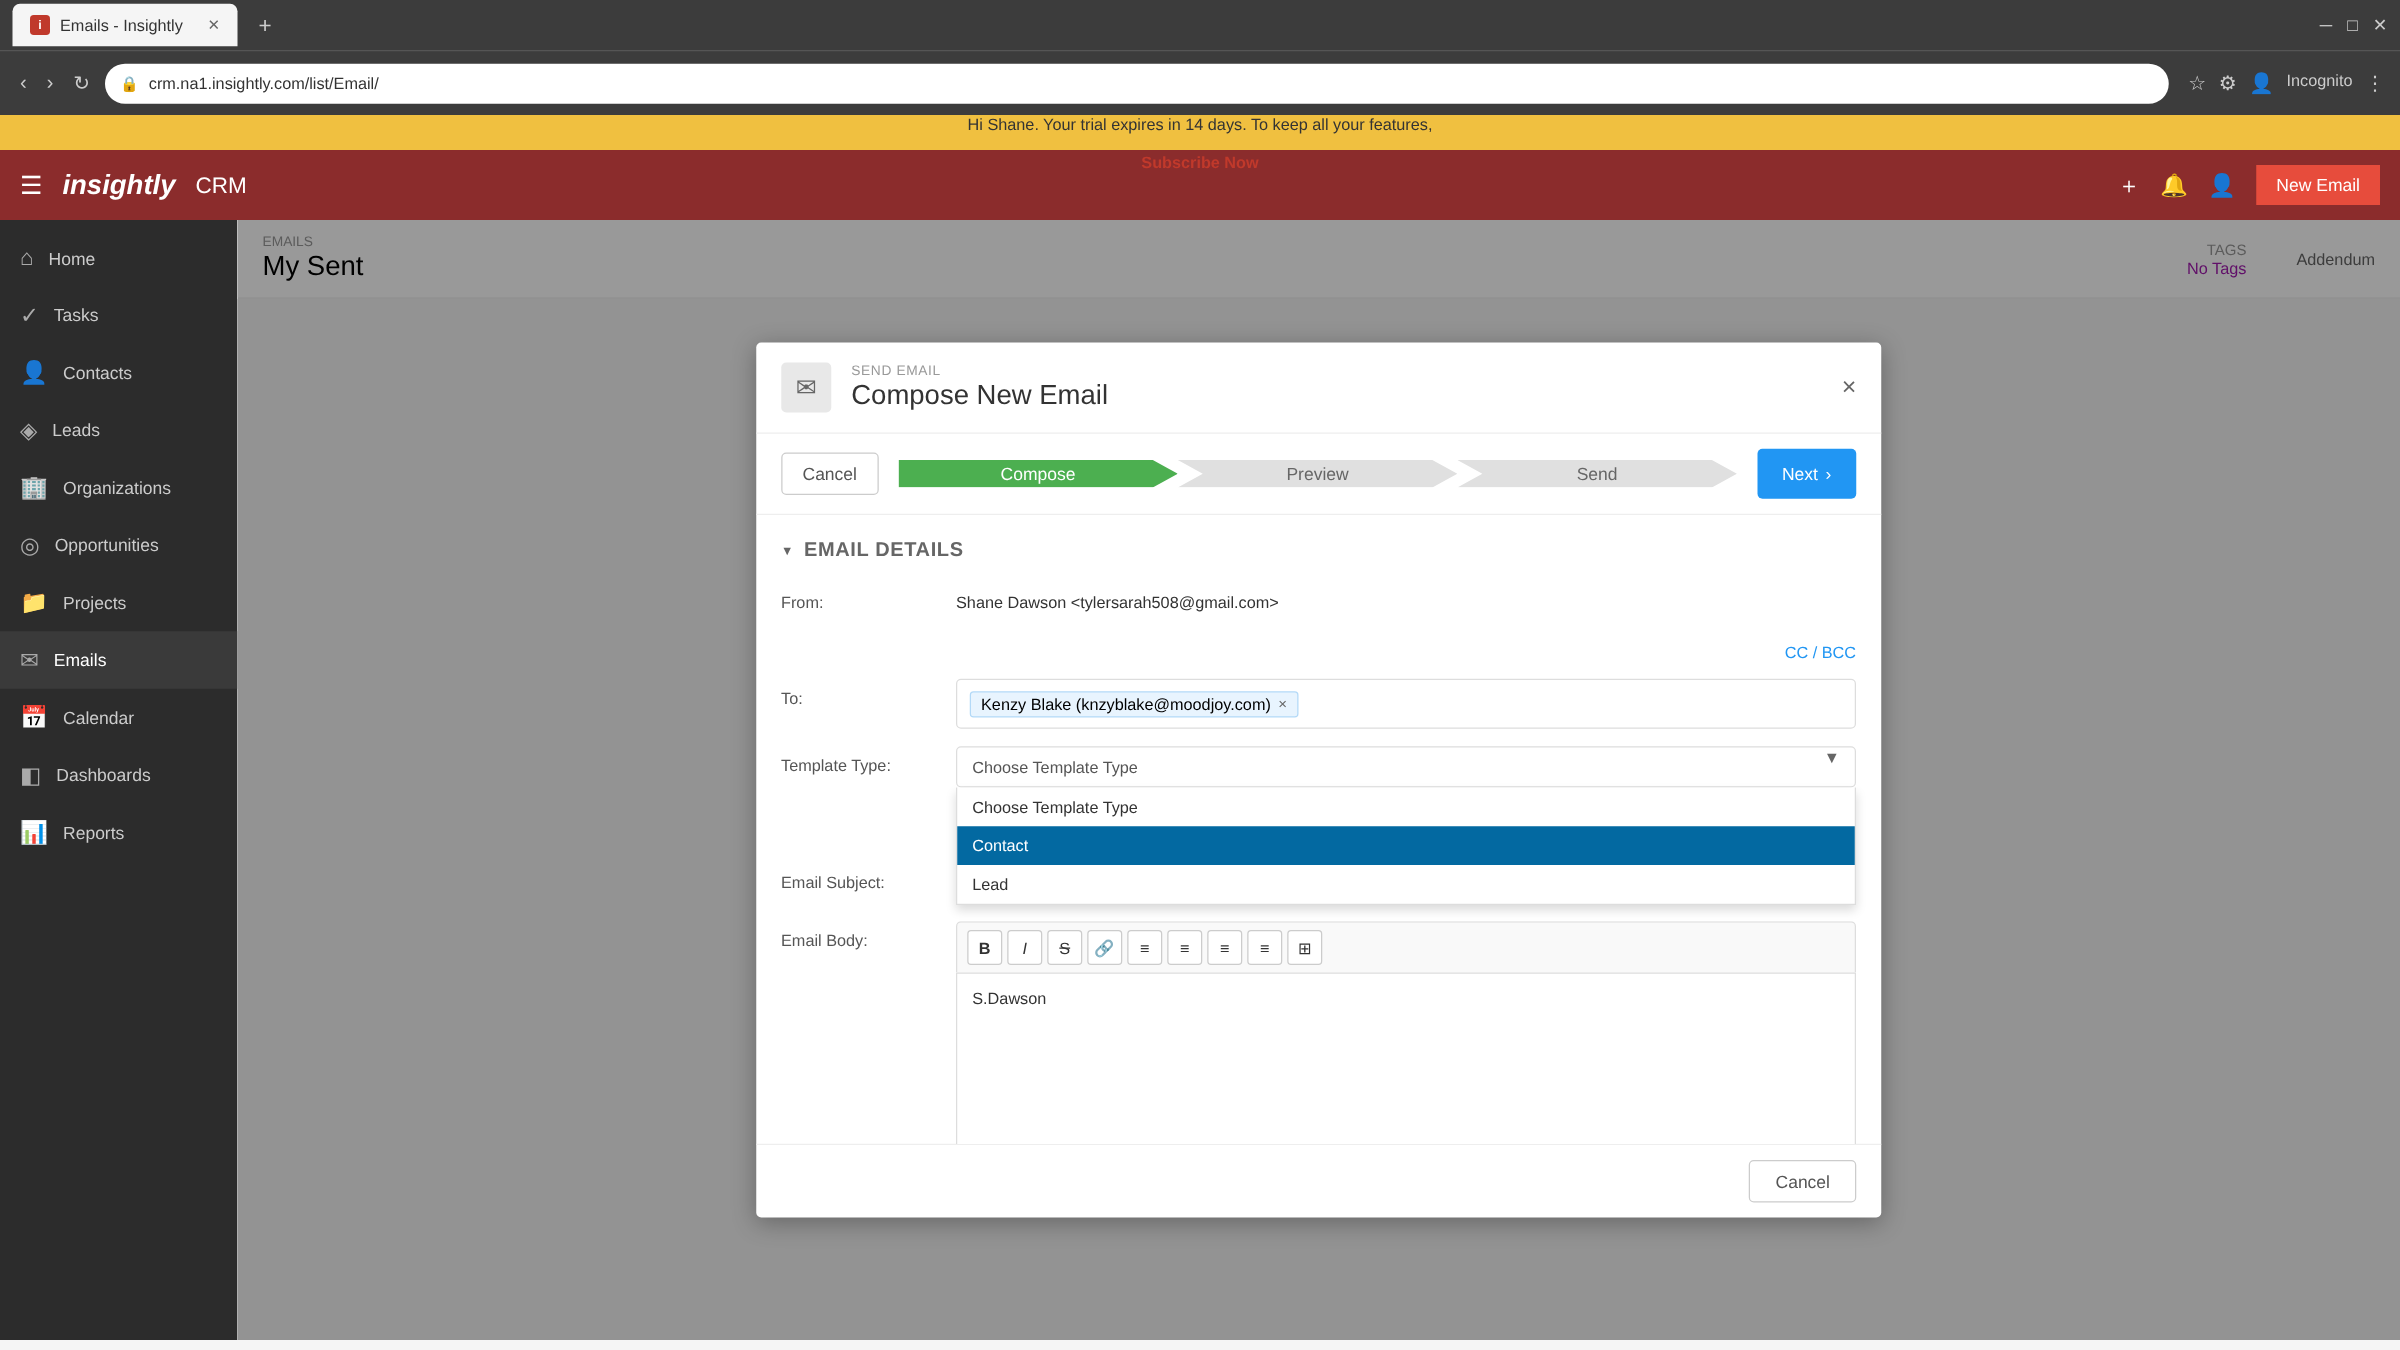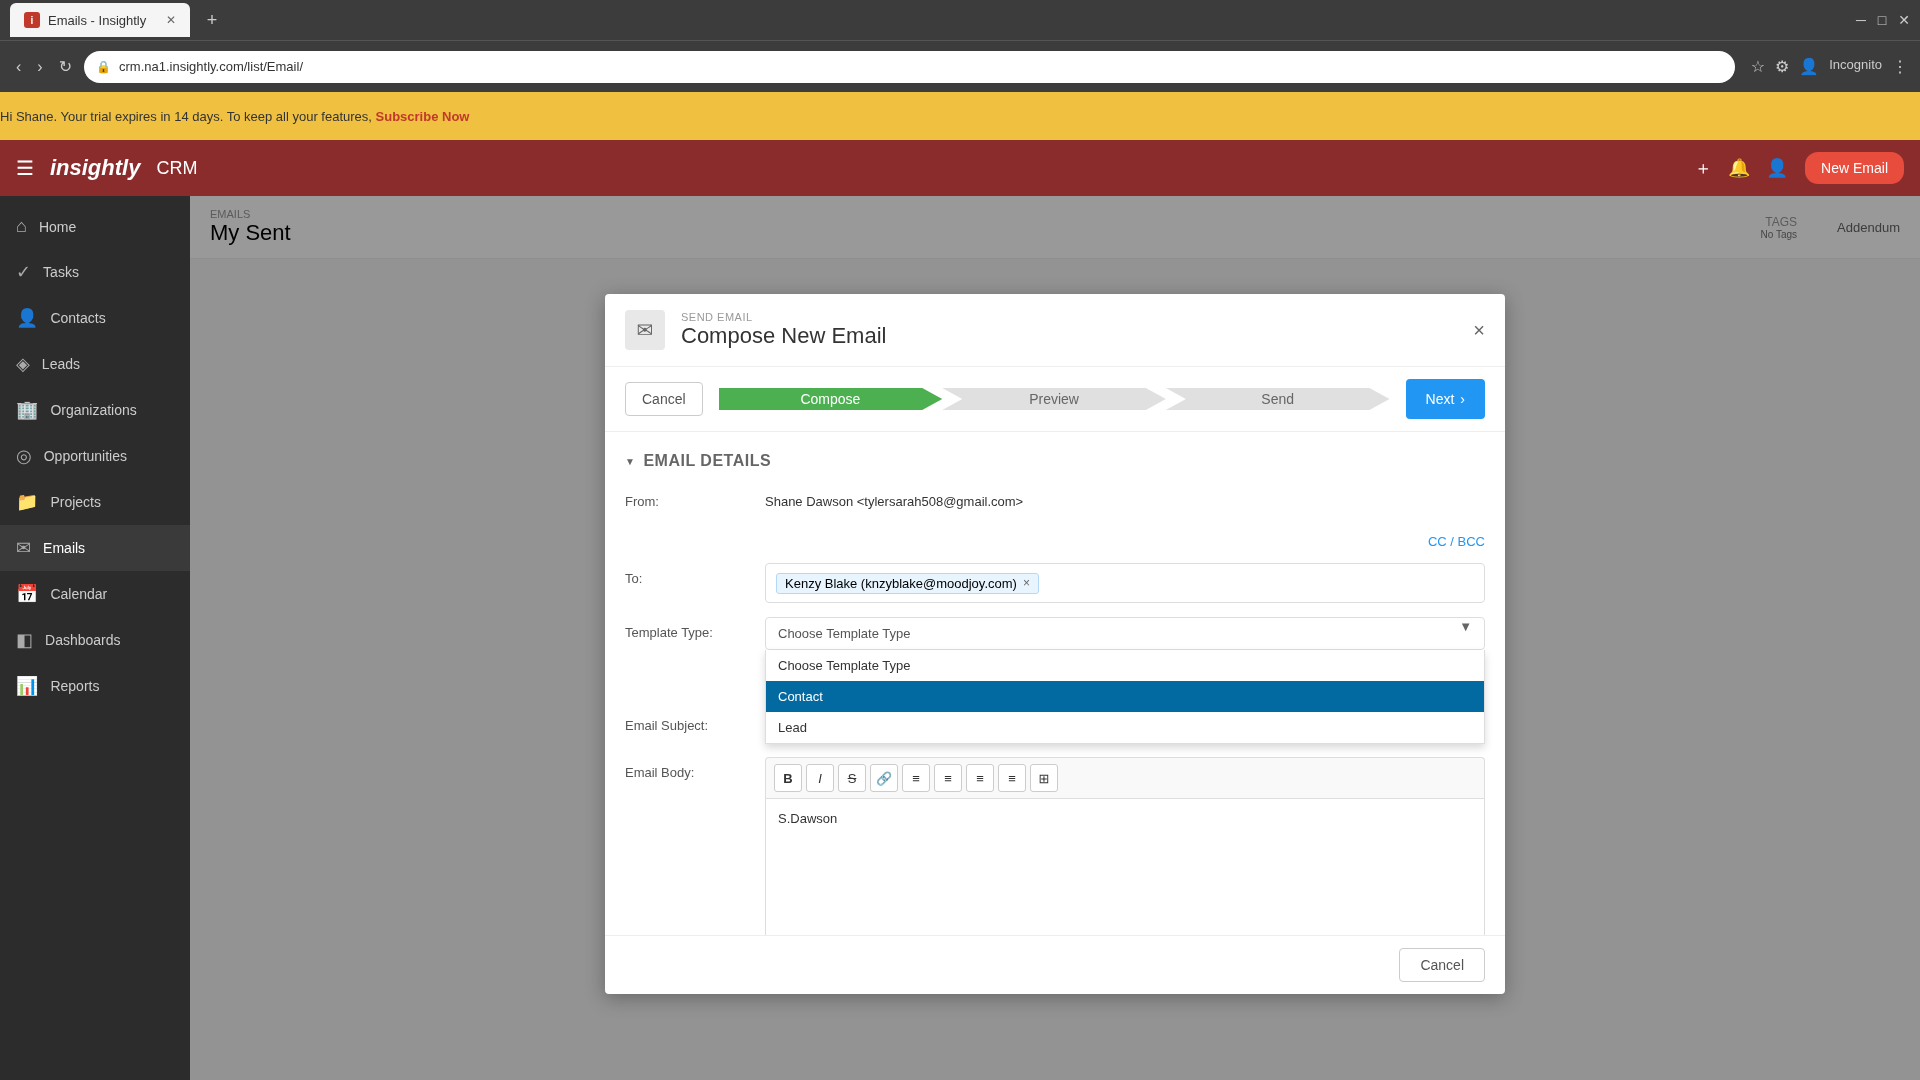--- a/index.html
+++ b/index.html
@@ -74,26 +74,27 @@
       color: #333;
       gap: 8px;
     }
     .address-bar .lock-icon { color: #5a5; font-size: 12px; }
     .nav-icons { display: flex; gap: 10px; margin-left: 8px; }
     .nav-icon { color: #ccc; font-size: 16px; cursor: pointer; }
 
     
     .trial-banner {
       background: #f0c040;
-      height: 48px;
-      display: flex;
-      align-items: center;
-      justify-content: flex-start;
+      height: 28px;
+      display: flex;
+      align-items: center;
+      justify-content: space-between;
       font-size: 13px;
       color: #333;
+      flex-direction: column;
     }
     .trial-banner a { color: #c0392b; font-weight: bold; text-decoration: none; }
 
     
     .app-header {
       background: #8b2c2c;
       height: 56px;
       display: flex;
       align-items: center;
       padding: 0 16px;
@@ -102,21 +103,21 @@
     .hamburger { color: white; font-size: 20px; cursor: pointer; }
     .logo { color: white; font-size: 22px; font-style: italic; font-weight: bold; }
     .crm-label { color: white; font-size: 18px; font-weight: 300; }
     .header-right { margin-left: auto; display: flex; align-items: center; gap: 16px; }
     .header-icon { color: white; font-size: 18px; cursor: pointer; }
     .new-email-btn {
       background: #e74c3c;
       color: white;
       border: none;
       padding: 8px 16px;
-      border-radius: 13px;
+      border-radius: 0;
       font-size: 14px;
       cursor: pointer;
       font-weight: 500;
     }
 
     
     .app-body {
       display: flex;
       height: calc(1080px - 92px - 36px - 56px);
     }
@@ -507,21 +508,21 @@
   <div class="content-area">
 
     <div class="emails-header">
       <div>
         <div style="font-size:11px;color:#999;text-transform:uppercase;">EMAILS</div>
         <div class="section-title">My Sent</div>
       </div>
       <div style="flex:1;"></div>
       <div class="tags-section" style="display:flex;flex-direction:column;align-items:flex-end;">
         <span style="font-size:12px;color:#999;text-transform:uppercase;">TAGS</span>
-        <span style="color:#737373;font-size:10px;">No Tags</span>
+        <span style="color:#a21caf;font-size:13px;">No Tags</span>
       </div>
       <div style="font-size:13px;color:#666;margin-left:24px;">Addendum</div>
     </div>
 
     <div class="modal-backdrop"></div>
 
     <div class="modal">
 
       <div class="modal-header">
         <div class="modal-icon">✉</div>

